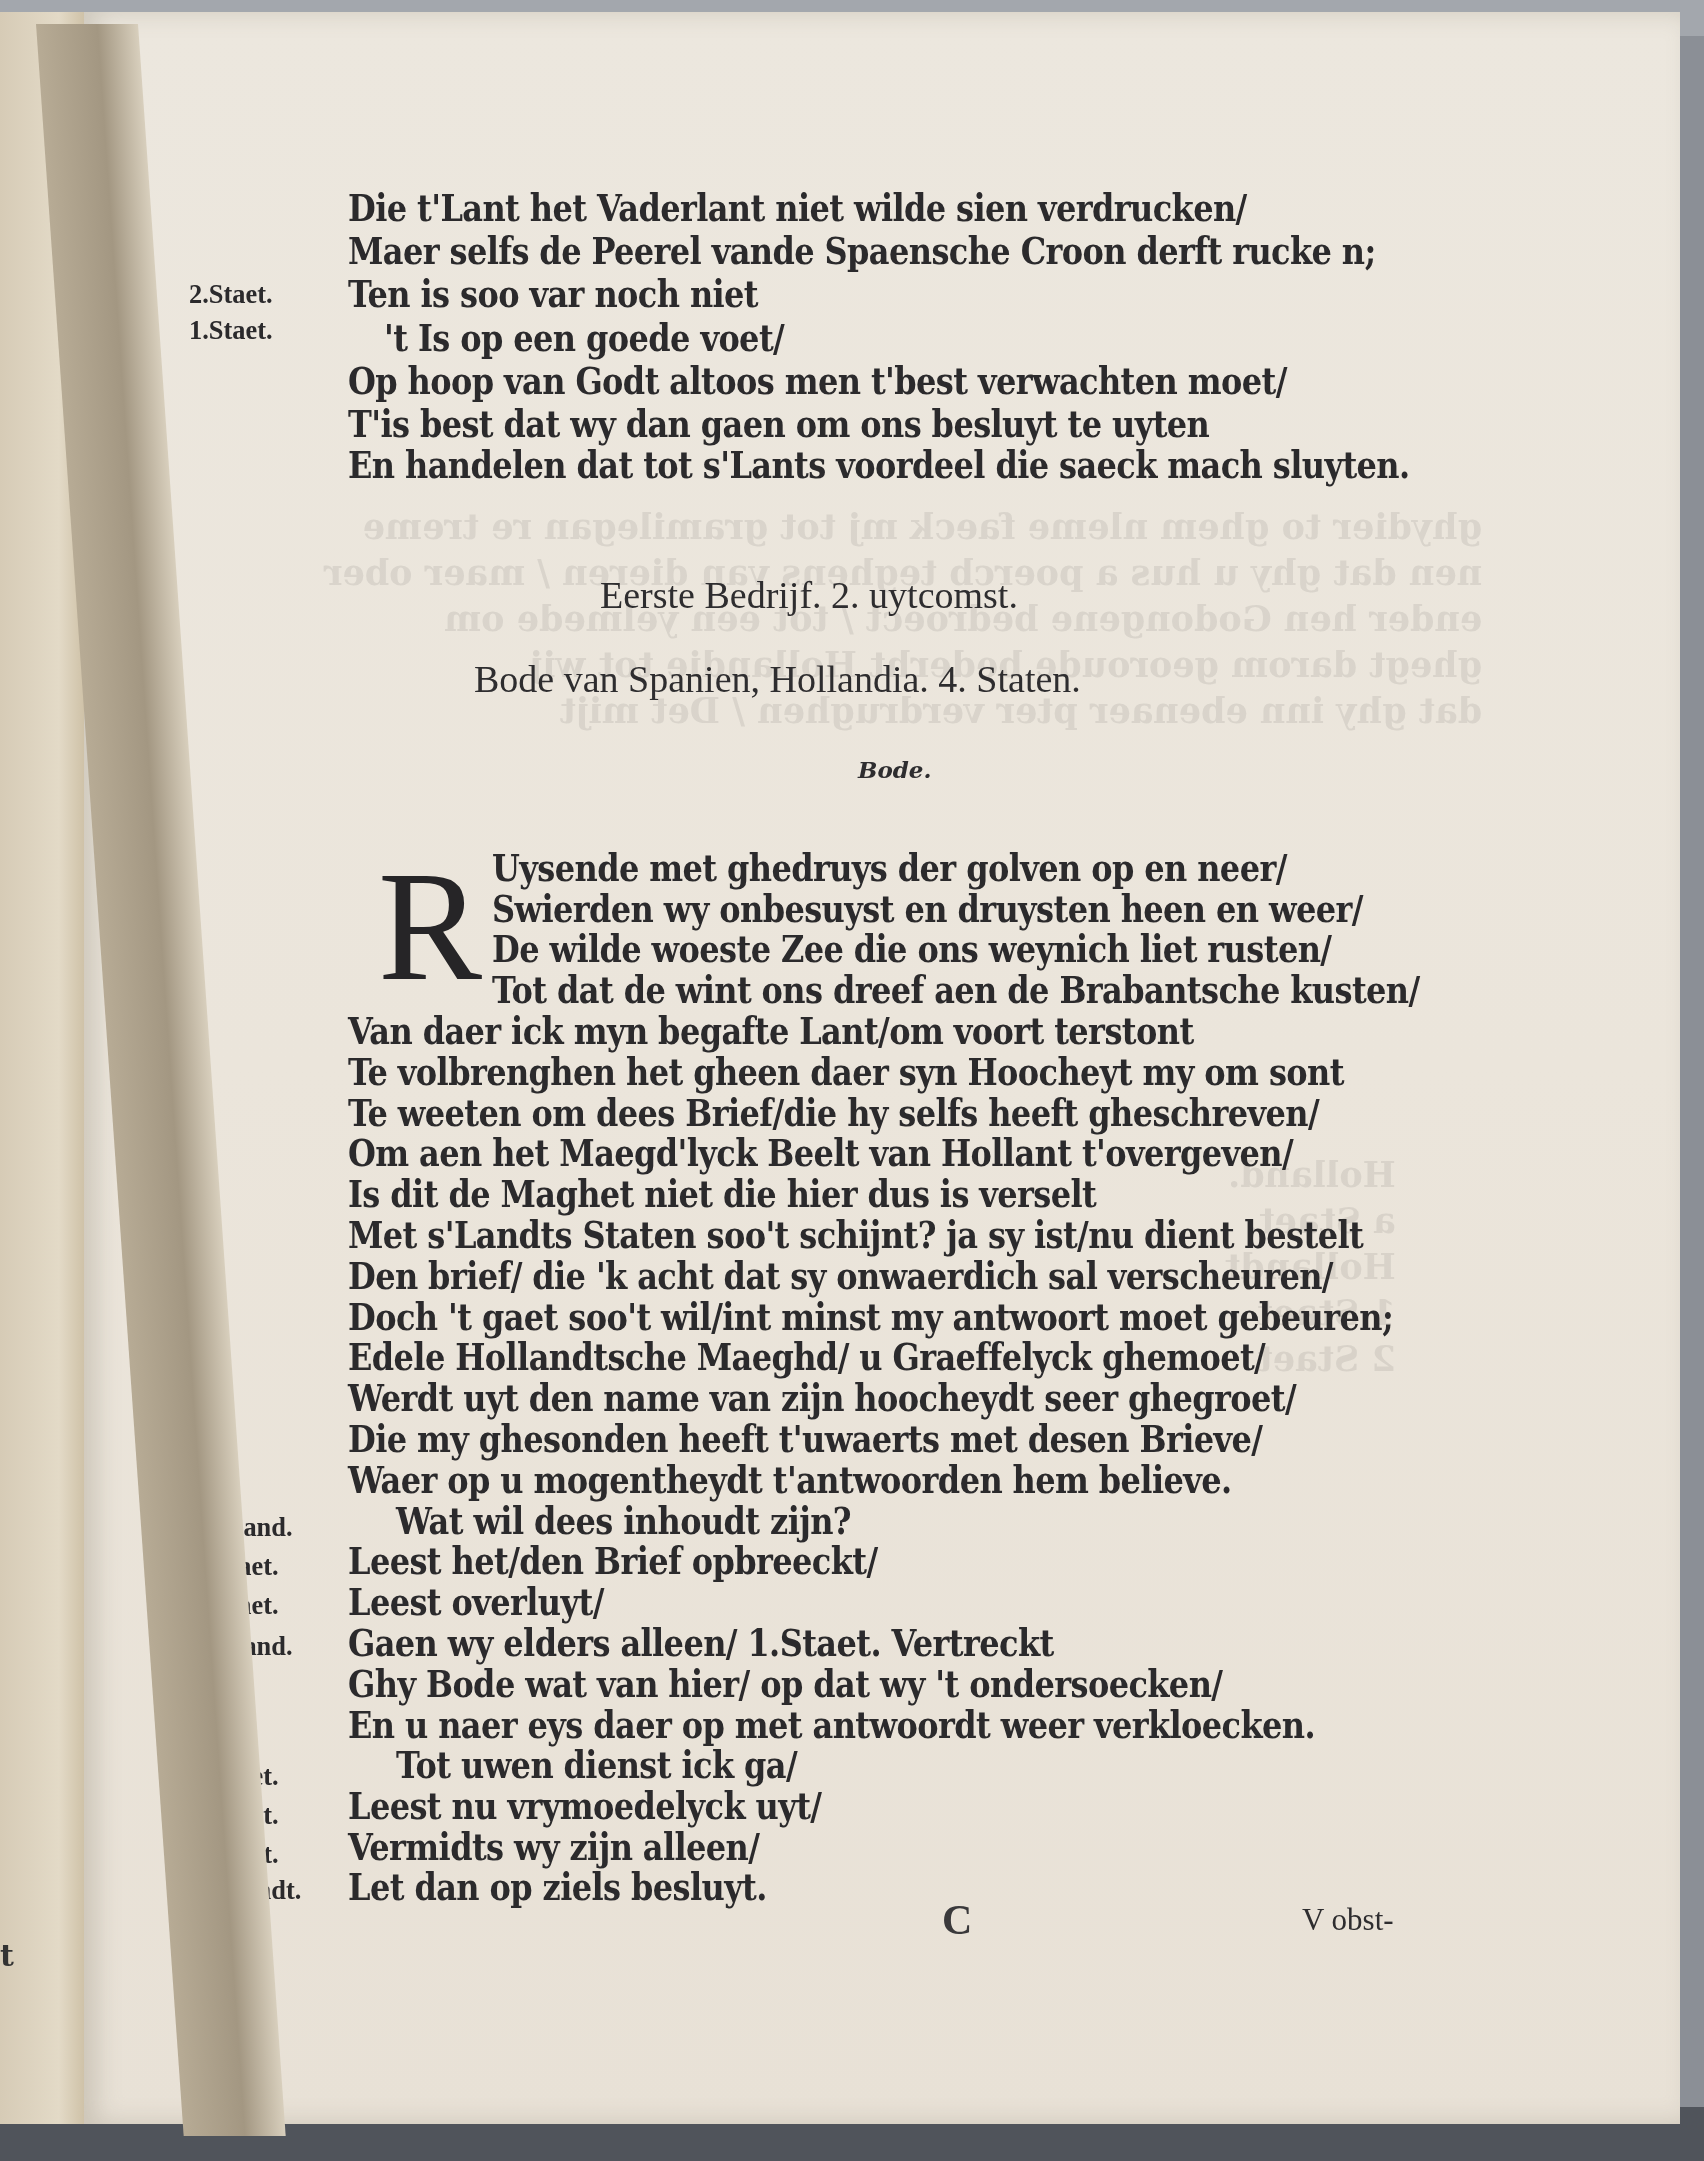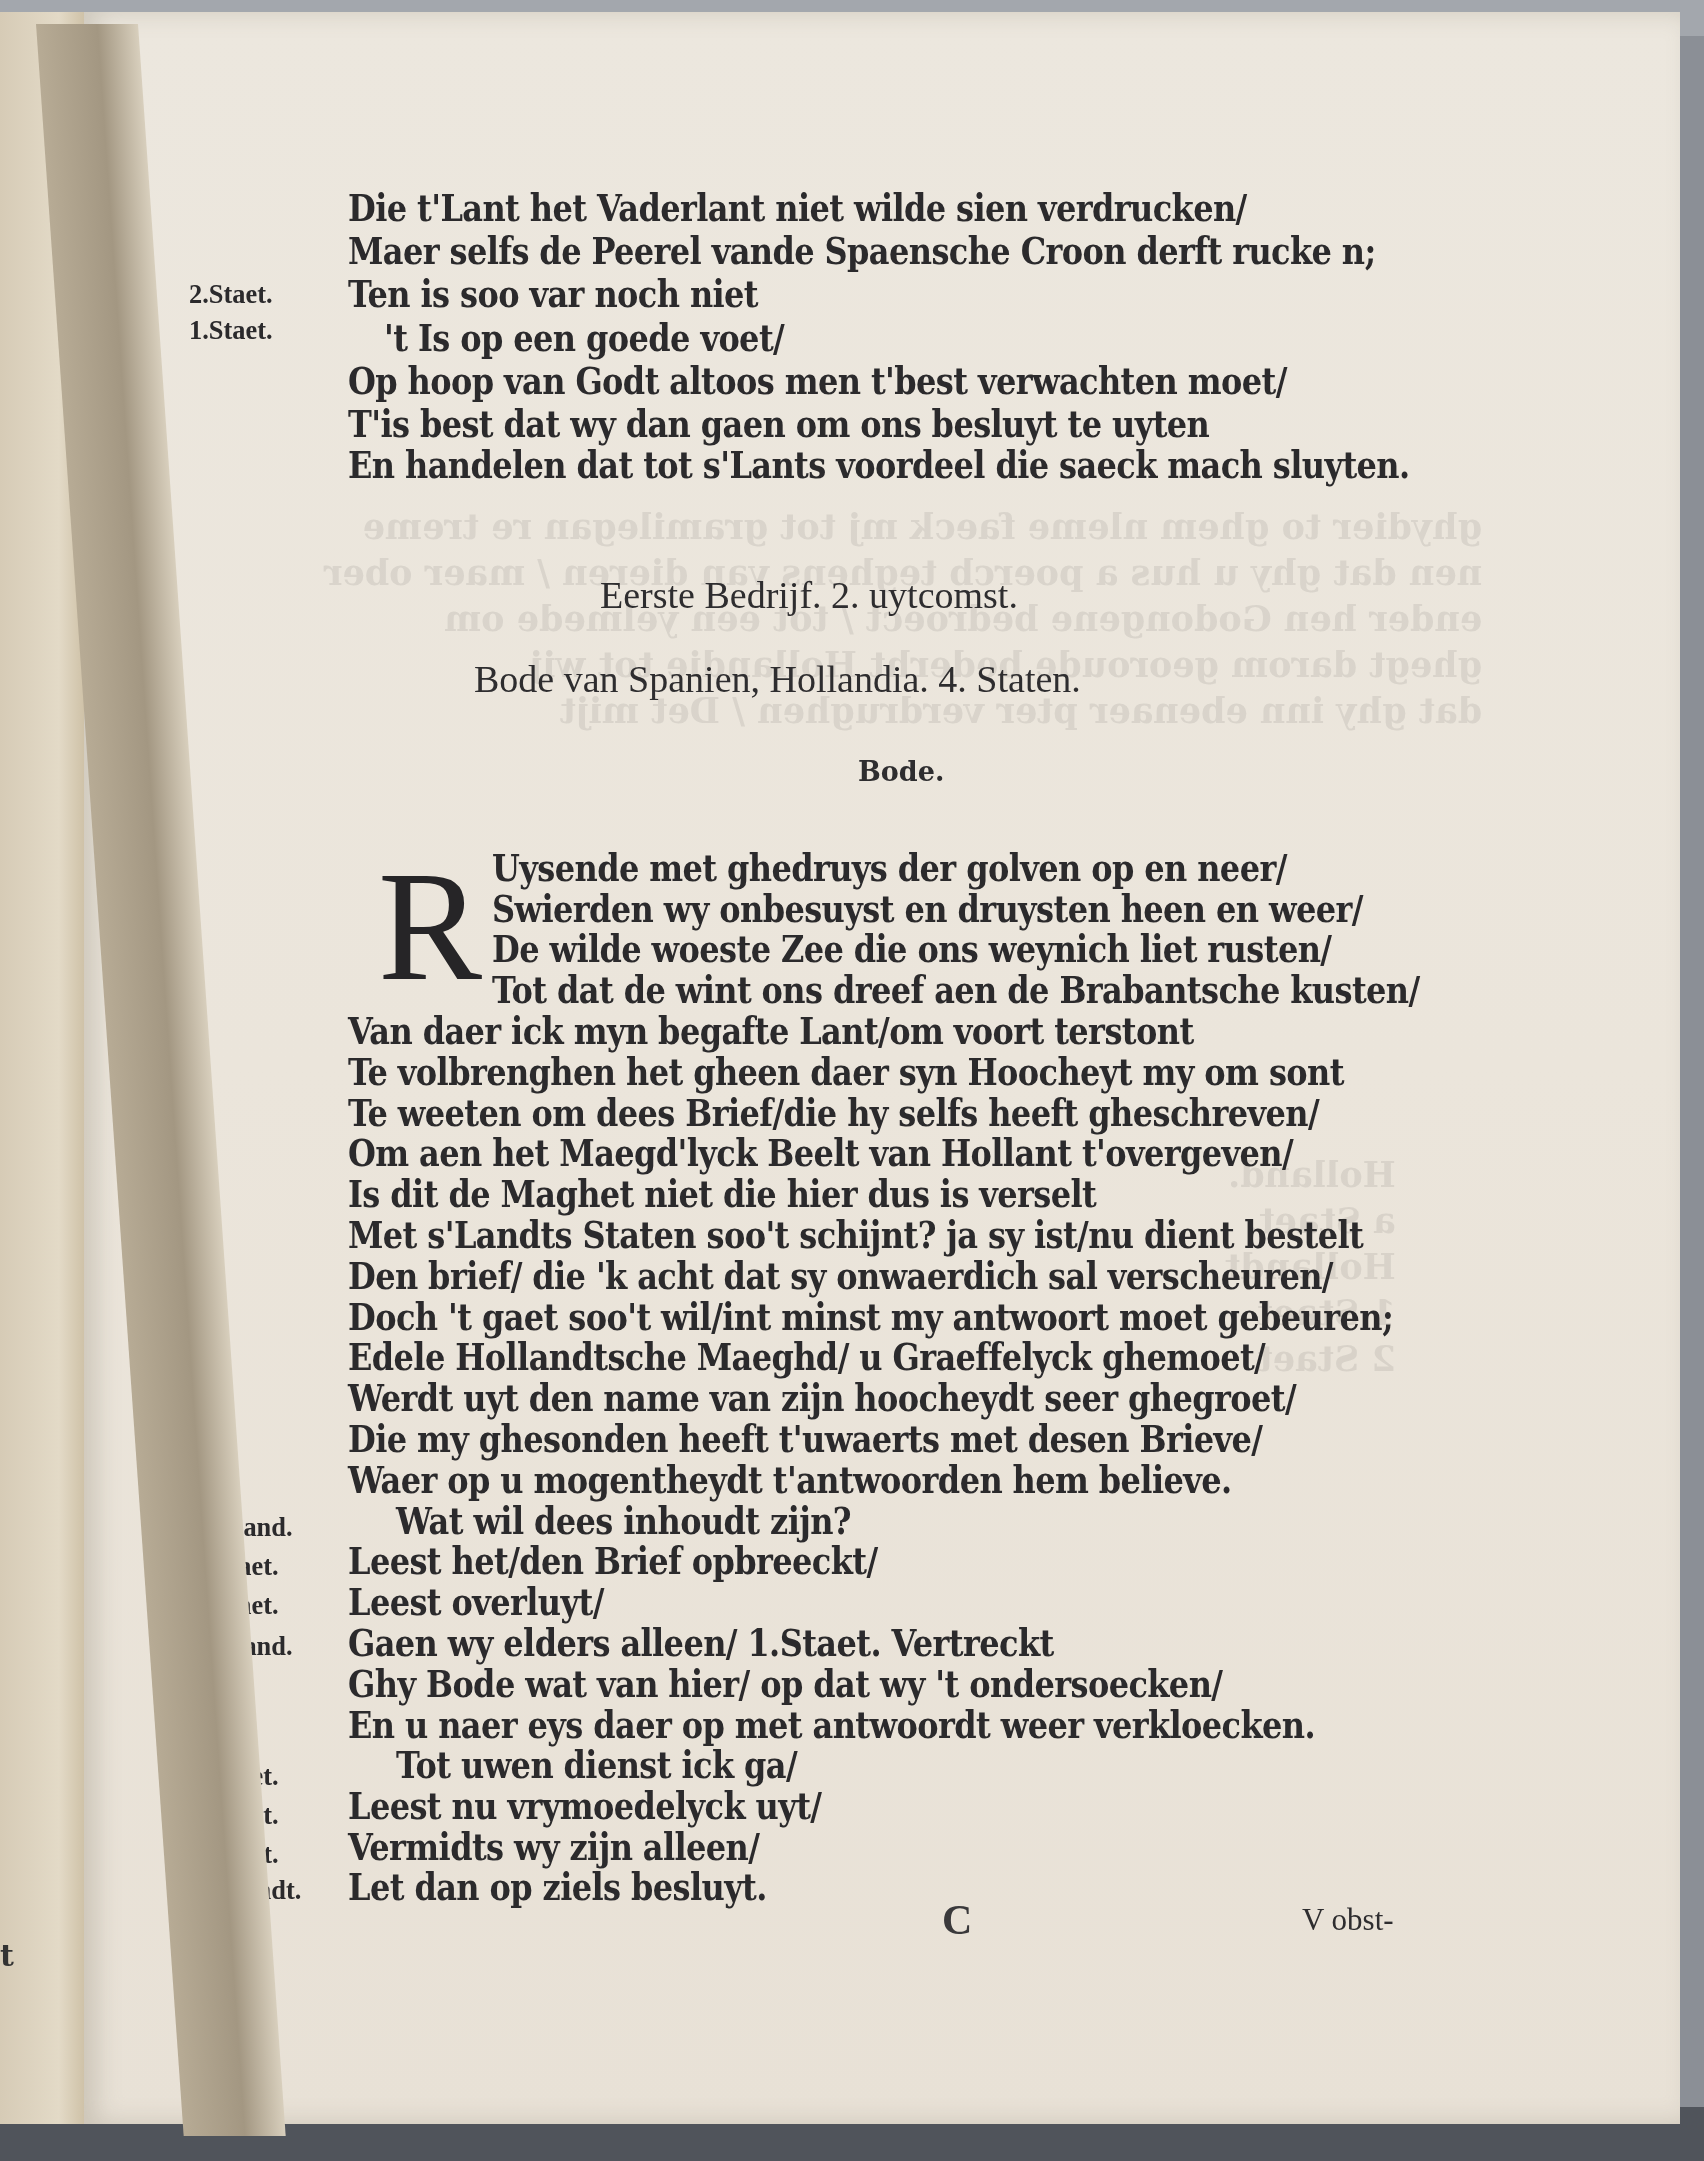--- a/index.html
+++ b/index.html
@@ -30,21 +30,21 @@
       transform: scaleX(-1);
     }
     .line {
       position: absolute; white-space: nowrap;
       font-family: "DejaVu Serif", serif; font-weight: bold;
       color: #2b2a2c; letter-spacing: -0.6px;
     }
     .bl { font-size: 32px; transform: scaleY(1.15); transform-origin: left bottom; }
     .speaker { position: absolute; font-family: "Liberation Serif", serif; font-size: 26.4px; color: #2b2a2c; font-weight: bold; }
     .heading { position: absolute; font-family: "Liberation Serif", serif; font-size: 38px; color: #2e2d2f; white-space: nowrap; }
-    .bode { position: absolute; font-family: "DejaVu Serif", serif; font-weight: bold; font-size: 27px; color: #2e2d2f; }
+    .bode { position: absolute; font-family: "DejaVu Serif", serif; font-style: italic; font-weight: bold; font-size: 23px; color: #2e2d2f; }
     .dropcap { position: absolute; font-family: "Liberation Serif", serif; font-size: 156px; line-height: 1; color: #262527; }
     .sig { position: absolute; font-family: "Liberation Serif", serif; font-weight: bold; font-size: 42px; color: #3a393b; }
     .catch { position: absolute; font-family: "Liberation Serif", serif; font-weight: normal; font-size: 31px; color: #2e2d2f; }
     .leftfrag { position: absolute; left: 0; top: 1938px; font-family: "DejaVu Serif", serif; font-weight: bold; font-size: 30px; color: #333; }
   </style>
 </head>
 <body>
 
 <div class="bg-top"></div>
 <div class="bg-bottom"></div>

